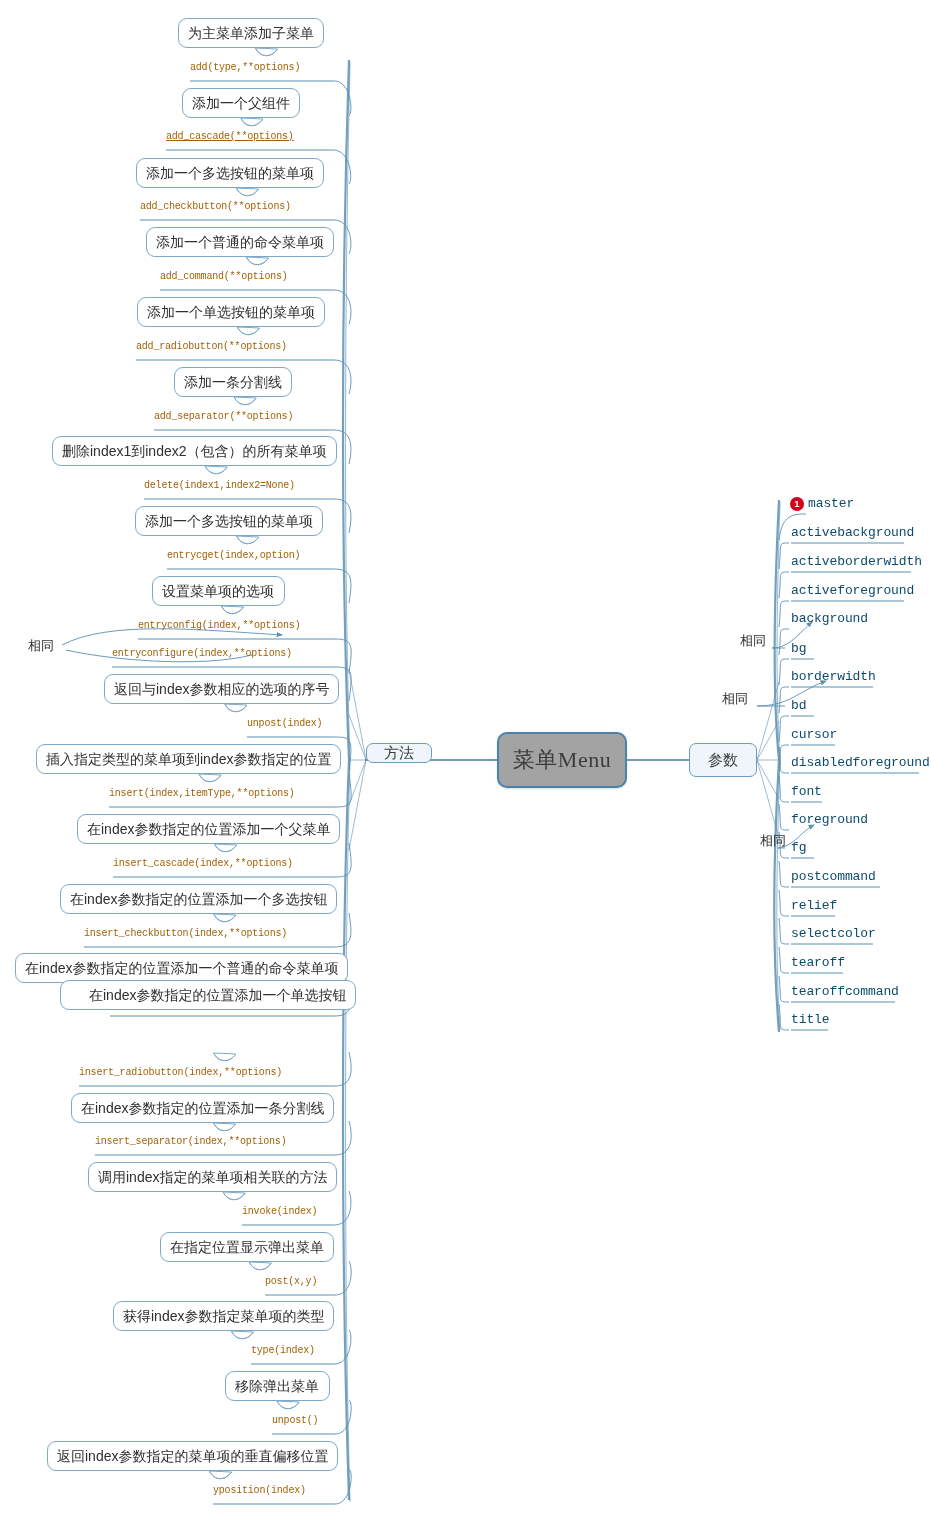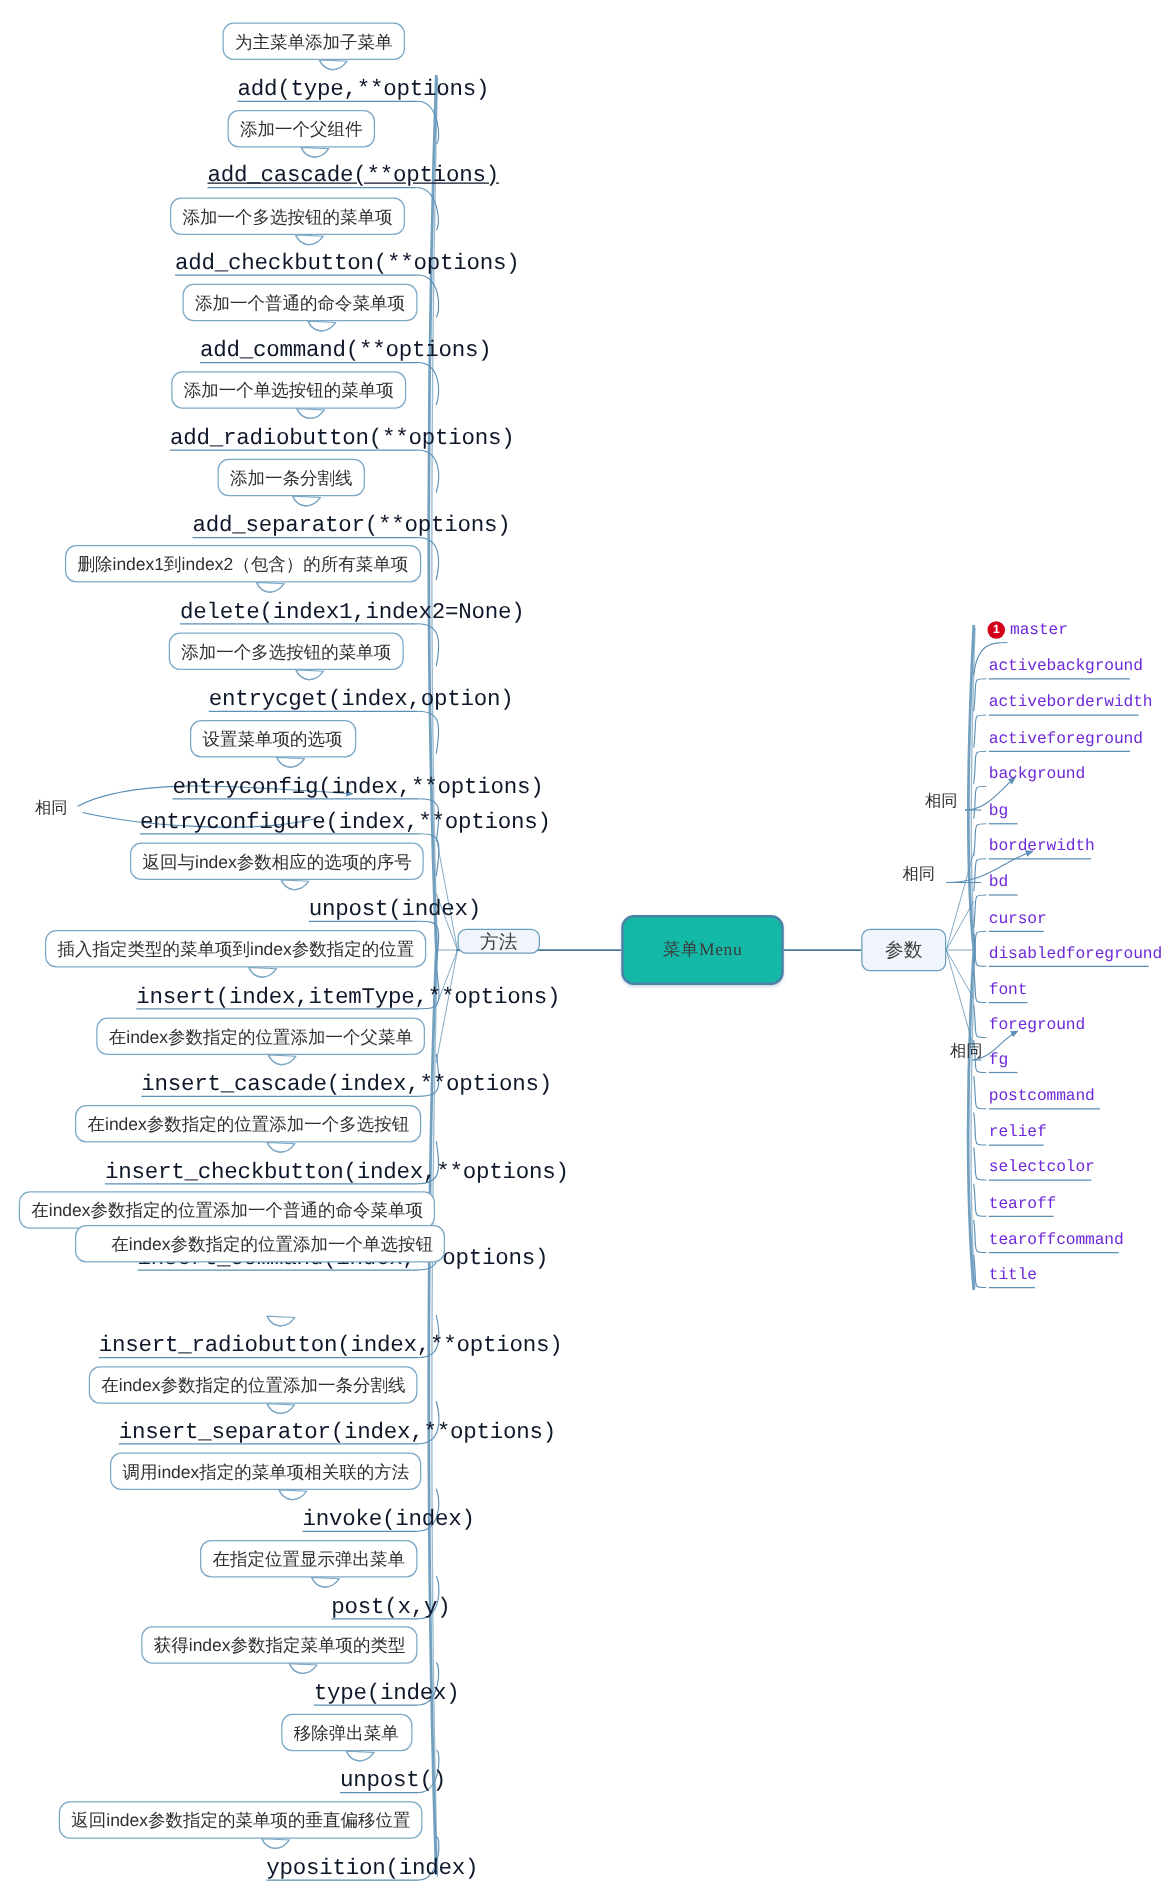--- a/index.html
+++ b/index.html
@@ -6,51 +6,51 @@
   body{
     width:931px;height:1518px;position:relative;overflow:hidden;
     font-family:"Liberation Sans","DejaVu Sans",sans-serif;
   }
   #canvas{position:absolute;left:0;top:0;width:931px;height:1518px;}
   svg.wires{position:absolute;left:0;top:0;width:931px;height:1518px;pointer-events:none;}
 
   
   .center-node{
     position:absolute;box-sizing:border-box;
-    background:#14b8a6;border:2px solid #4a82a8;border-radius:10px;
+    background:#a3a3a3;border:2px solid #4a82a8;border-radius:10px;
     display:flex;align-items:center;justify-content:center;
-    color:#3c3c3c;font-size:14px;letter-spacing:.5px;
+    color:#3c3c3c;font-size:22px;letter-spacing:.5px;
     font-family:"Liberation Serif","DejaVu Serif",serif;
     box-shadow:0 1px 2px rgba(80,120,150,.25);
   }
   .branch-node{
     position:absolute;box-sizing:border-box;
     background:#eff5fb;border:1px solid #6a9ec0;border-radius:7px;
     display:flex;align-items:center;justify-content:center;
     color:#3c3c3c;font-size:15px;
     font-family:"Liberation Serif","DejaVu Serif",serif;
   }
   .bubble{
     position:absolute;box-sizing:border-box;
     background:#ffffff;border:1px solid #7ea9c6;border-radius:9px;
     height:30px;line-height:28px;padding:0 9px;white-space:nowrap;
     color:#2f2f2f;font-size:14px;
     font-family:"Liberation Sans","DejaVu Sans",sans-serif;
   }
   .mlabel{
     position:absolute;white-space:nowrap;
-    color:#0f172a;font-size:18px;
+    color:#a16207;font-size:10px;
     font-family:"Liberation Mono","DejaVu Sans Mono",monospace;
     letter-spacing:-0.2px;
   }
 
   
   .plabel{
     position:absolute;white-space:nowrap;
-    color:#6d28d9;font-size:13px;
+    color:#0c4a6e;font-size:13px;
     font-family:"Liberation Mono","DejaVu Sans Mono",monospace;
     letter-spacing:-0.1px;
   }
   .badge{
     position:absolute;width:14px;height:14px;border-radius:50%;
     background:#d4001a;color:#fff;font-size:9.5px;line-height:14px;
     text-align:center;font-family:"Liberation Sans",sans-serif;font-weight:bold;
   }
   .sametag{
     position:absolute;white-space:nowrap;color:#2e2e2e;font-size:13px;

